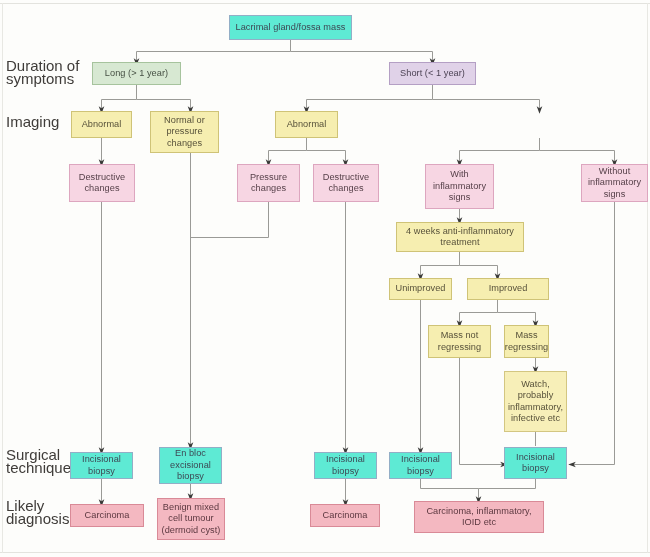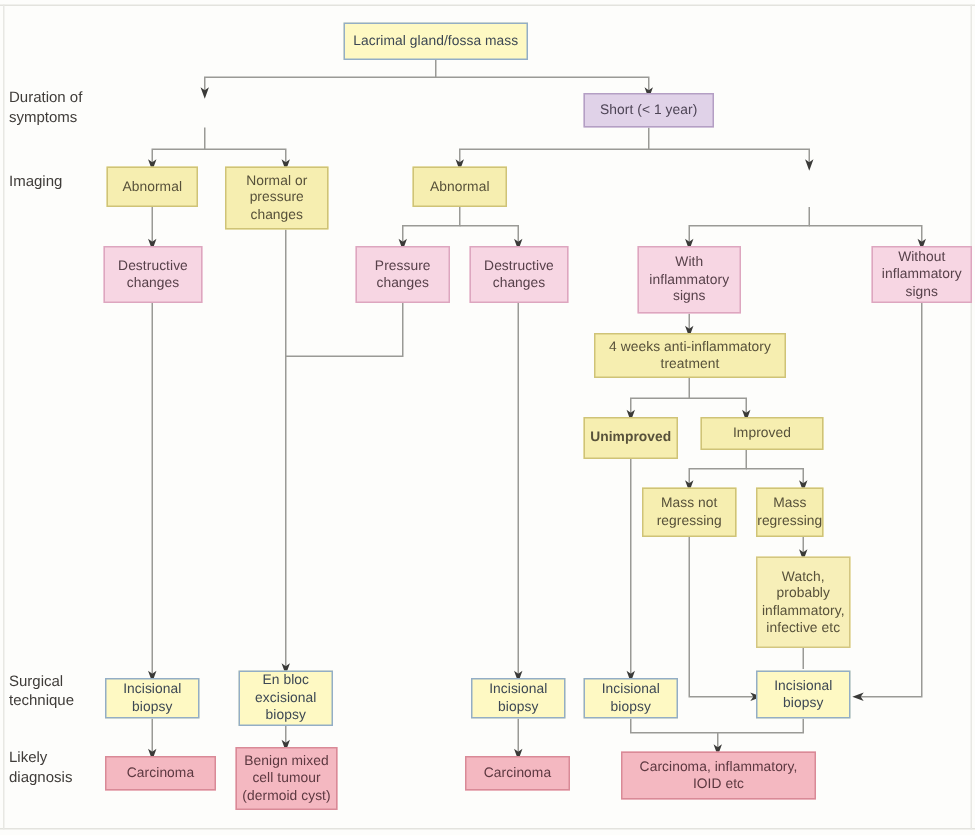--- a/index.html
+++ b/index.html
@@ -54,31 +54,31 @@
     display: flex;
     align-items: center;
     justify-content: center;
     text-align: center;
     font-size: 9.2px;
     line-height: 11.5px;
     color: #4c4742;
     padding: 1px 2px;
     letter-spacing: 0.05px;
   }
-  .node.blue   { background: #fef9c3; border-color: #93aec6; color: #3d4854; }
+  .node.blue   { background: #5eead4; border-color: #93aec6; color: #3d4854; }
   .node.green  { background: #d7e8d2; border-color: #a6c39d; color: #465044; }
   .node.purple { background: #e0d2e8; border-color: #b49fc4; color: #4d4455; }
   .node.yellow { background: #f6eeb0; border-color: #cfc377; color: #57513a; }
   .node.yellow2{ background: #f7efb8; border-color: #d3c681; color: #57513a; }
   .node.pink   { background: #f7d6e3; border-color: #dda6bf; color: #57414a; }
   .node.red    { background: #f4b8c1; border-color: #d98a97; color: #5c3840; }
 
   .rowlabel {
     position: absolute;
-    font-size: 10px;
+    font-size: 15px;
     line-height: 12.5px;
     color: #3f3c39;
     white-space: pre-line;
   }
 </style>
 </head>
 <body>
 
 <div id="canvas">
 
@@ -153,35 +153,36 @@
   <div class="rowlabel" style="left:6px; top:60px;">Duration of
 symptoms</div>
   <div class="rowlabel" style="left:6px; top:116px;">Imaging</div>
   <div class="rowlabel" style="left:6px; top:449px;">Surgical
 technique</div>
   <div class="rowlabel" style="left:6px; top:500px;">Likely
 diagnosis</div>
 
   <div class="node blue" style="left:229px; top:15px;  width:123px; height:25px;">Lacrimal gland/fossa mass</div>
 
+  <div class="node green" style="left:92px;  top:62px;  width:89px;  height:23px;">Long (&gt; 1 year)</div>
   <div class="node purple" style="left:389px; top:62px;  width:87px;  height:23px;">Short (&lt; 1 year)</div>
 
   <div class="node yellow" style="left:71px;  top:111px; width:61px;  height:27px;">Abnormal</div>
   <div class="node yellow" style="left:150px; top:111px; width:69px;  height:42px;">Normal or pressure changes</div>
   <div class="node yellow" style="left:275px; top:111px; width:63px;  height:27px;">Abnormal</div>
 
   <div class="node pink" style="left:69px;  top:164px; width:66px;  height:38px;">Destructive changes</div>
   <div class="node pink" style="left:237px; top:164px; width:63px;  height:38px;">Pressure changes</div>
   <div class="node pink" style="left:313px; top:164px; width:66px;  height:38px;">Destructive changes</div>
   <div class="node pink" style="left:425px; top:164px; width:69px;  height:45px;">With inflammatory signs</div>
   <div class="node pink" style="left:581px; top:164px; width:67px;  height:38px;">Without inflammatory signs</div>
 
   <div class="node yellow" style="left:396px; top:222px; width:128px; height:30px;">4 weeks anti-inflammatory treatment</div>
 
-  <div class="node yellow" style="left:389px; top:278px; width:63px;  height:28px;font-weight:bold;">Unimproved</div>
+  <div class="node yellow" style="left:389px; top:278px; width:63px;  height:22px;">Unimproved</div>
   <div class="node yellow" style="left:467px; top:278px; width:82px;  height:22px;">Improved</div>
 
   <div class="node yellow" style="left:428px; top:325px; width:63px;  height:33px;">Mass not regressing</div>
   <div class="node yellow" style="left:504px; top:325px; width:45px;  height:33px;">Mass regressing</div>
 
   <div class="node yellow2" style="left:504px; top:371px; width:63px; height:61px;">Watch, probably inflammatory, infective etc</div>
 
   <div class="node blue" style="left:70px;  top:452px; width:63px;  height:27px;">Incisional biopsy</div>
   <div class="node blue" style="left:159px; top:447px; width:63px;  height:37px;">En bloc excisional biopsy</div>
   <div class="node blue" style="left:314px; top:452px; width:63px;  height:27px;">Incisional biopsy</div>

